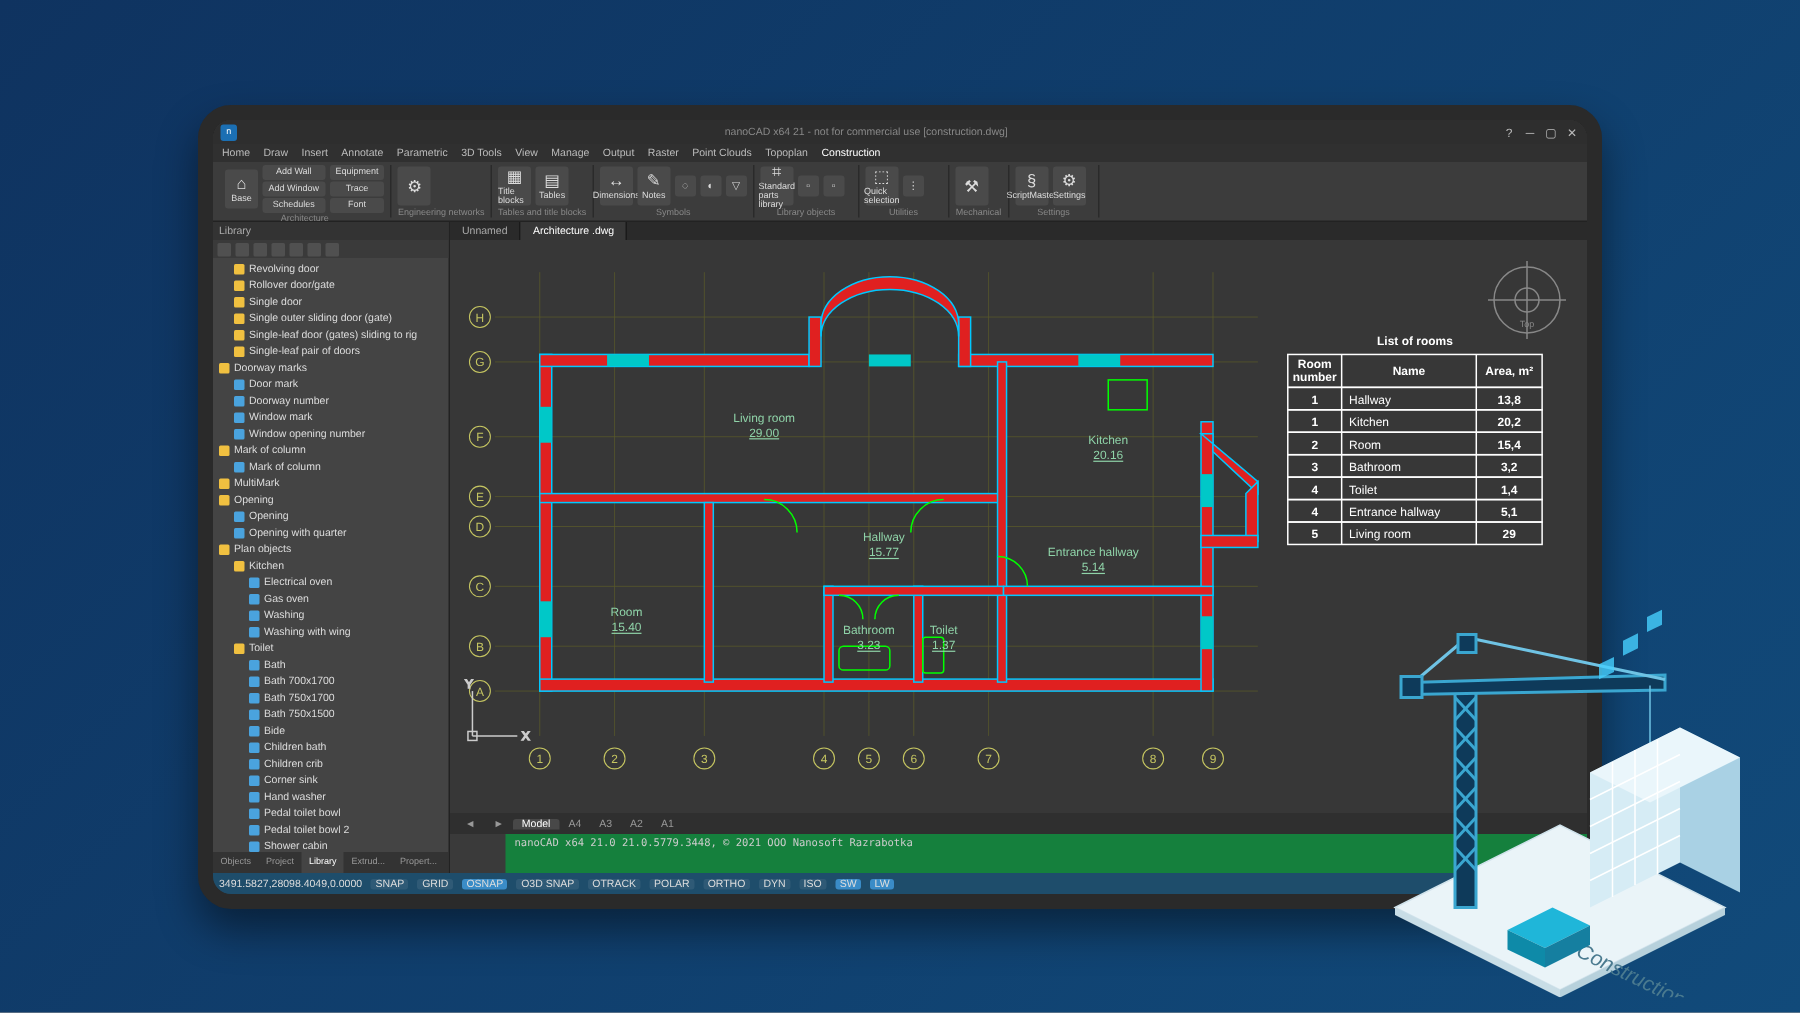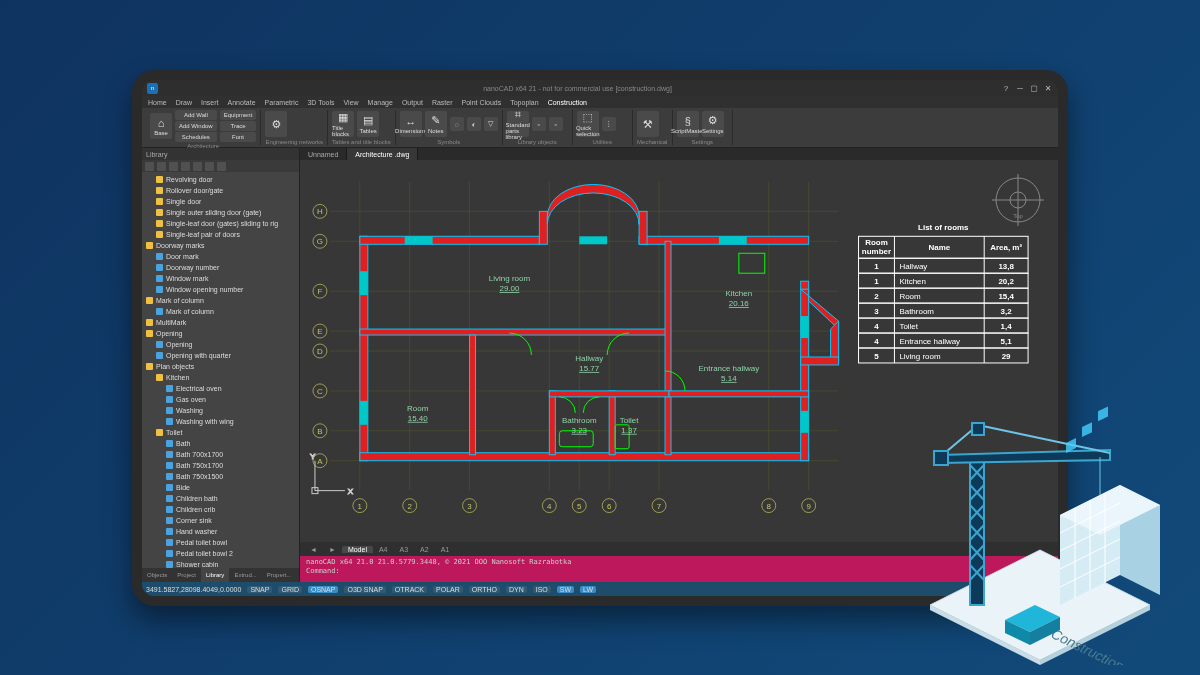--- a/index.html
+++ b/index.html
@@ -76,21 +76,21 @@
 .room-label { fill:#8fd3a8; font-size:8px; text-anchor:middle; font-family:Arial;}
 .room-area { fill:#8fd3a8; font-size:8px; text-anchor:middle; text-decoration:underline;}
 .furn { fill:none; stroke:#0f0; stroke-width:1;}
 .table-box { fill:none; stroke:#fff; stroke-width:1;}
 .table-text { fill:#fff; font-size:8px; font-family:Arial;}
 .table-text.hdr { font-weight:bold; text-anchor:middle;}
 .ucs { stroke:#ccc; stroke-width:1; fill:none;}
 .model-tabs { height:14px; background:#2f2f2f; display:flex; font-size:7px; color:#999; align-items:center; padding-left:4px;}
 .model-tabs span { padding: 0 6px; }
 .model-tabs .active { background:#484848; color:#fff; border-radius:2px 2px 0 0;}
-.commandline { height: 26px; background:#be185d; color:#ccc; font-size:7px; padding: 2px 6px; font-family:monospace;}
+.commandline { height: 26px; background:#15803d; color:#ccc; font-size:7px; padding: 2px 6px; font-family:monospace;margin-left:37px;}
 .commandline div { line-height:9px;}
 .statusbar { height:14px; background:#1e4d6b; display:flex; align-items:center; font-size:7px; color:#ddd; padding:0 4px; gap:6px;}
 .statusbar .right { margin-left:auto; display:flex; gap:5px; align-items:center;}
 .status-btn { padding: 0 3px; background: rgba(255,255,255,.08); border-radius:2px;}
 .status-btn.on { background:#3a8cc7;}
 .compass { position:absolute; right:10px; top:10px; width:60px; height:60px;}
 
 .illus { position:absolute; right:30px; bottom:10px; width:260px; height:260px; pointer-events:none;}
 </style>
 </head>
@@ -579,21 +579,20 @@
         <span>◄</span>
             <span>►</span>
         <span class="active">Model</span>
         <span>A4</span>
         <span>A3</span>
         <span>A2</span>
         <span>A1</span>
       </div>
       <div class="commandline">
         <div>nanoCAD x64 21.0 21.0.5779.3448, © 2021 OOO Nanosoft Razrabotka</div>
-        <div>Command:</div>
       </div>
     </div>
   </div>
 
   <div class="statusbar">
     <span>3491.5827,28098.4049,0.0000</span>
     <span class="status-btn">SNAP</span>
     <span class="status-btn">GRID</span>
     <span class="status-btn on">OSNAP</span>
     <span class="status-btn">O3D SNAP</span>

